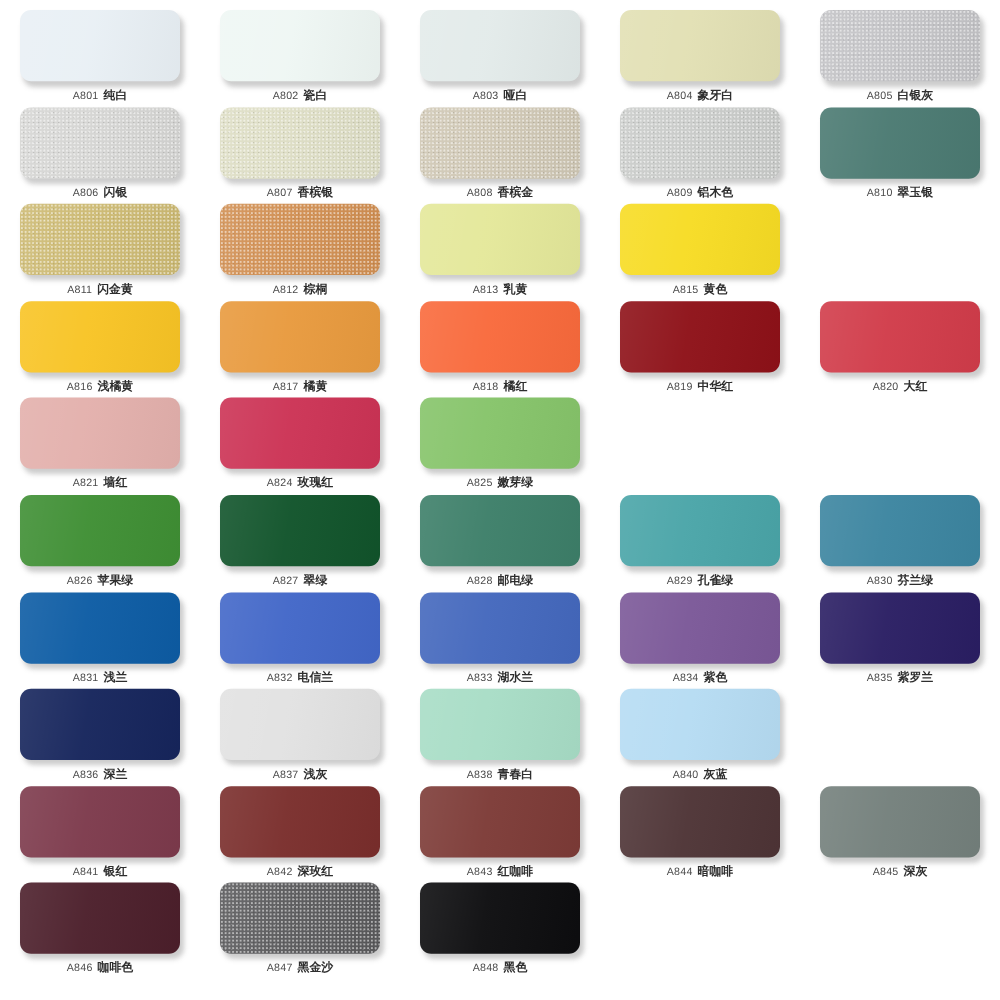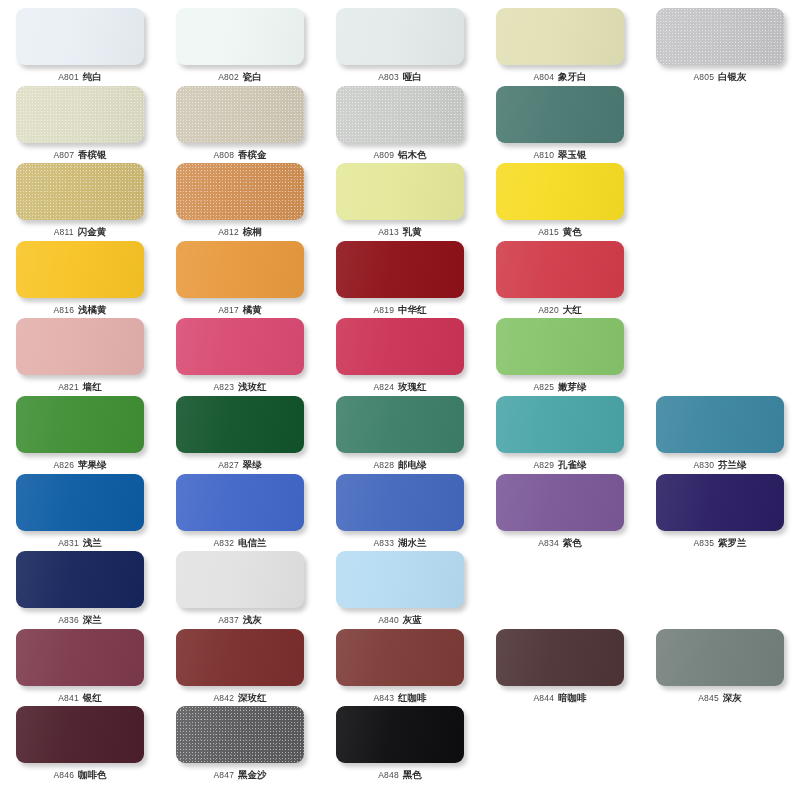--- a/index.html
+++ b/index.html
@@ -106,20 +106,24 @@
         <div class="chip gloss" style="background: rgb(226, 224, 180);"></div>
         <div class="caption"><span class="code">A804</span><span class="cname">象牙白</span></div>
       </div>
       <div class="swatch-cell">
         <div class="chip gloss metallic" style="background: rgb(195, 195, 198);"></div>
         <div class="caption"><span class="code">A805</span><span class="cname">白银灰</span></div>
       </div>
     </div>
     <div class="swatch-row">
       <div class="swatch-cell">
+        <div class="chip gloss metallic" style="background: rgb(213, 213, 211);"></div>
+        <div class="caption"><span class="code">A806</span><span class="cname">闪银</span></div>
+      </div>
+      <div class="swatch-cell">
         <div class="chip gloss metallic" style="background: rgb(221, 221, 196);"></div>
         <div class="caption"><span class="code">A807</span><span class="cname">香槟银</span></div>
       </div>
       <div class="swatch-cell">
         <div class="chip gloss metallic" style="background: rgb(207, 199, 180);"></div>
         <div class="caption"><span class="code">A808</span><span class="cname">香槟金</span></div>
       </div>
       <div class="swatch-cell">
         <div class="chip gloss metallic" style="background: rgb(201, 203, 201);"></div>
         <div class="caption"><span class="code">A809</span><span class="cname">铝木色</span></div>
@@ -150,38 +154,38 @@
     <div class="swatch-row">
       <div class="swatch-cell">
         <div class="chip gloss" style="background: rgb(248, 196, 37);"></div>
         <div class="caption"><span class="code">A816</span><span class="cname">浅橘黄</span></div>
       </div>
       <div class="swatch-cell">
         <div class="chip gloss" style="background: rgb(232, 154, 62);"></div>
         <div class="caption"><span class="code">A817</span><span class="cname">橘黄</span></div>
       </div>
       <div class="swatch-cell">
+        <div class="chip gloss" style="background: rgb(249, 106, 60);"></div>
+        <div class="caption"><span class="code">A818</span><span class="cname">橘红</span></div>
+      </div>
+      <div class="swatch-cell">
         <div class="chip gloss" style="background: rgb(142, 17, 24);"></div>
         <div class="caption"><span class="code">A819</span><span class="cname">中华红</span></div>
       </div>
       <div class="swatch-cell">
         <div class="chip gloss" style="background: rgb(209, 60, 74);"></div>
         <div class="caption"><span class="code">A820</span><span class="cname">大红</span></div>
       </div>
     </div>
     <div class="swatch-row">
       <div class="swatch-cell">
         <div class="chip gloss" style="background: rgb(227, 176, 172);"></div>
         <div class="caption"><span class="code">A821</span><span class="cname">墙红</span></div>
       </div>
       <div class="swatch-cell">
-        <div class="chip gloss" style="background: rgb(217, 74, 114);"></div>
-        <div class="caption"><span class="code">A823</span><span class="cname">浅玫红</span></div>
-      </div>
-      <div class="swatch-cell">
         <div class="chip gloss" style="background: rgb(204, 51, 85);"></div>
         <div class="caption"><span class="code">A824</span><span class="cname">玫瑰红</span></div>
       </div>
       <div class="swatch-cell">
         <div class="chip gloss" style="background: rgb(134, 196, 106);"></div>
         <div class="caption"><span class="code">A825</span><span class="cname">嫩芽绿</span></div>
       </div>
     </div>
     <div class="swatch-row">
       <div class="swatch-cell">
@@ -228,20 +232,24 @@
       </div>
     </div>
     <div class="swatch-row">
       <div class="swatch-cell">
         <div class="chip gloss" style="background: rgb(22, 37, 92);"></div>
         <div class="caption"><span class="code">A836</span><span class="cname">深兰</span></div>
       </div>
       <div class="swatch-cell">
         <div class="chip gloss" style="background: rgb(226, 226, 226);"></div>
         <div class="caption"><span class="code">A837</span><span class="cname">浅灰</span></div>
+      </div>
+      <div class="swatch-cell">
+        <div class="chip gloss" style="background: rgb(168, 221, 198);"></div>
+        <div class="caption"><span class="code">A838</span><span class="cname">青春白</span></div>
       </div>
       <div class="swatch-cell">
         <div class="chip gloss" style="background: rgb(182, 220, 243);"></div>
         <div class="caption"><span class="code">A840</span><span class="cname">灰蓝</span></div>
       </div>
     </div>
     <div class="swatch-row">
       <div class="swatch-cell">
         <div class="chip gloss" style="background: rgb(125, 58, 76);"></div>
         <div class="caption"><span class="code">A841</span><span class="cname">银红</span></div>

